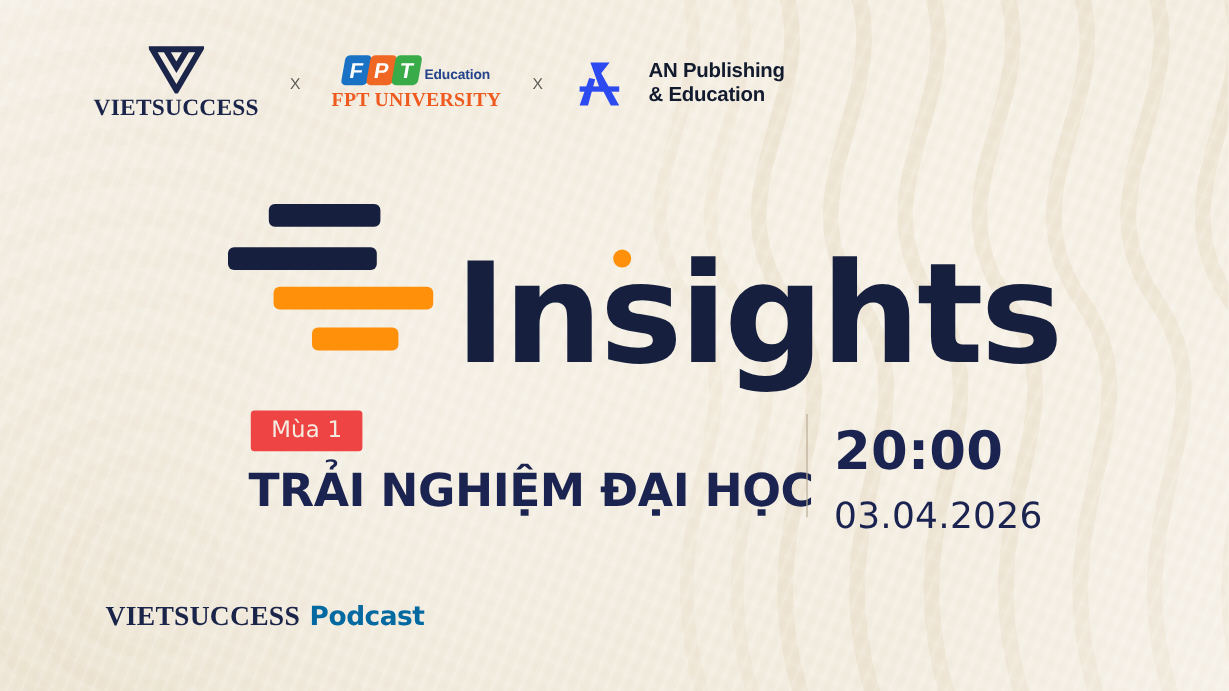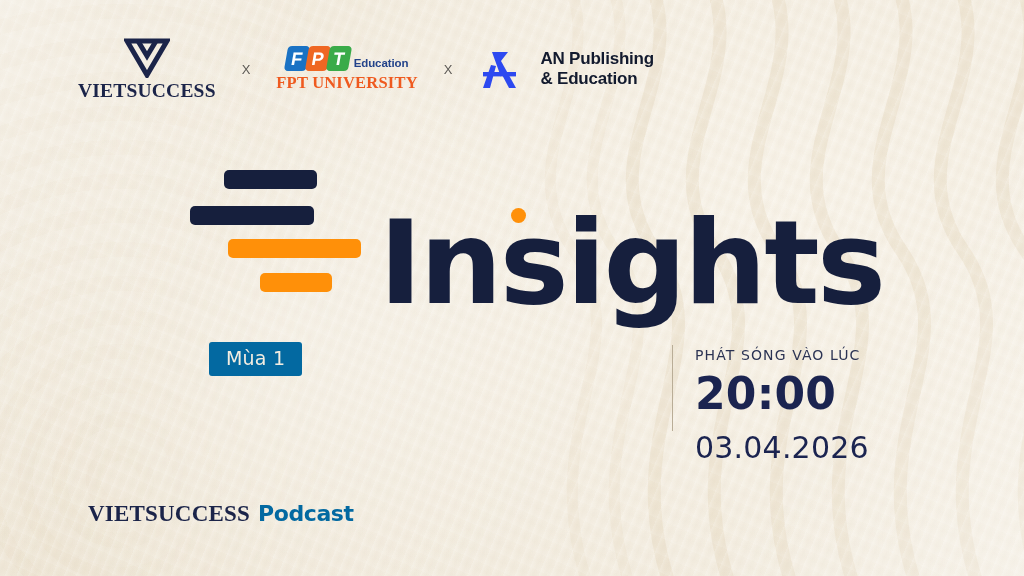--- a/index.html
+++ b/index.html
@@ -181,21 +181,21 @@
     border-radius: 50%;
     background: #ff9009;
   }
 
   
   .season-badge {
     position: absolute;
     left: 209px;
     top: 342px;
     padding: 7px 17px 8px 17px;
-    background: #0369a1;
+    background: #ef4444;
     border-radius: 3px;
     color: #f3ede1;
     font-family: "DejaVu Sans", sans-serif;
     font-size: 19px;
     font-weight: 400;
     letter-spacing: .2px;
     line-height: 1;
   }
 
   
@@ -350,23 +350,23 @@
       <div class="bar bar-n2"></div>
       <div class="bar bar-o1"></div>
       <div class="bar bar-o2"></div>
     </div>
     <div class="edu-dot"></div>
     <div class="insights-word">Insights</div>
   </div>
 
   <div class="season-badge">Mùa 1</div>
 
+  <div class="show-title">TRẢI NGHIỆM ĐẠI HỌC</div>
 
   <div class="airtime">
-    <div class="airtime-label">PHÁT SÓNG VÀO LÚC</div>
     <div class="airtime-time">20:00</div>
     <div class="airtime-date">03.04.2026</div>
   </div>
 
   <div class="footer">
     <div class="footer-brand">VIETSUCCESS</div>
     <div class="footer-podcast">Podcast</div>
   </div>
 
 </div>

